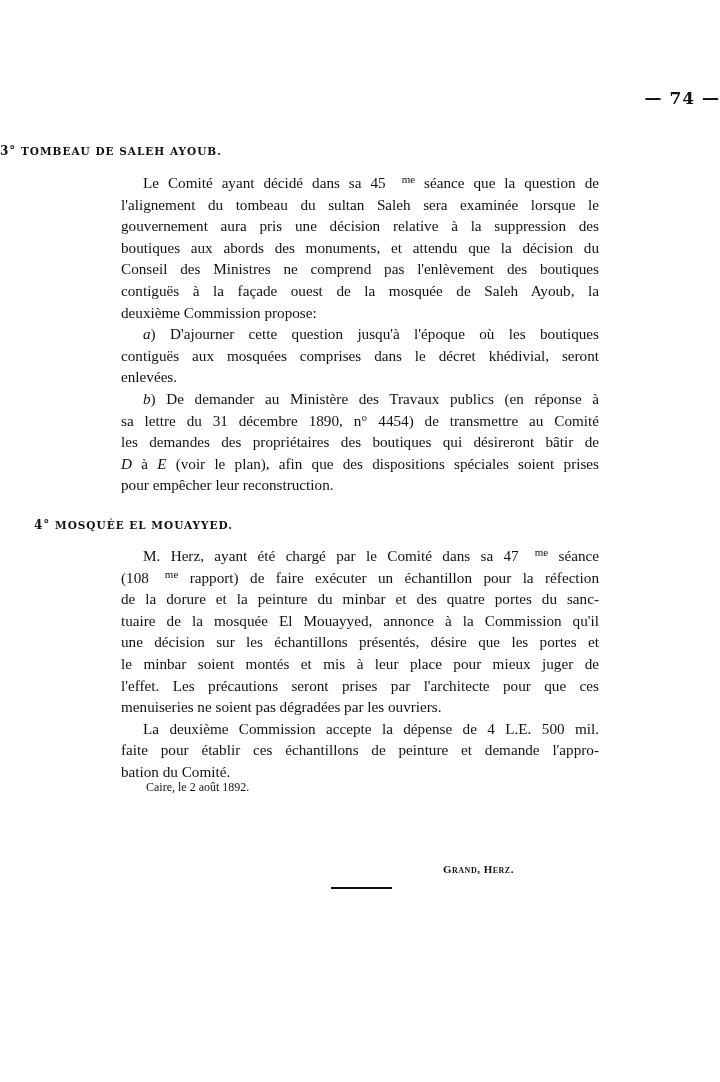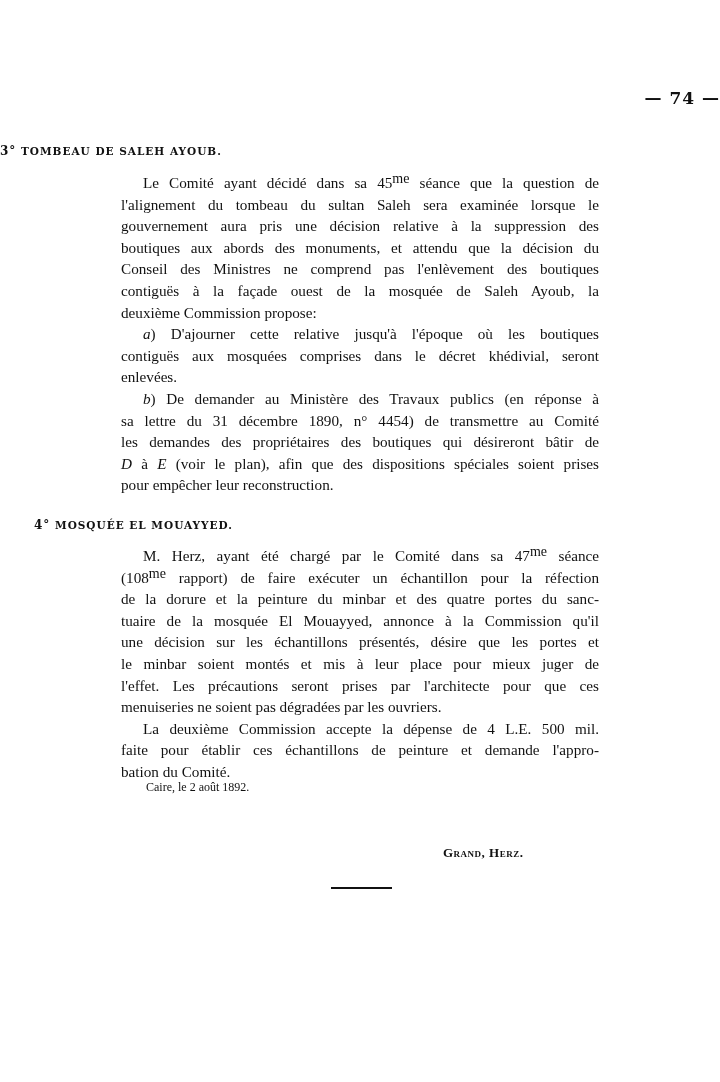--- a/index.html
+++ b/index.html
@@ -22,28 +22,28 @@
     position: absolute; left: 121px; width: 478px;
     font-size: 15.2px; line-height: 21.6px;
     font-family: "Liberation Serif", "DejaVu Serif", serif;
   }
   .line {
     display: block; white-space: nowrap; text-align: justify;
     text-align-last: justify; height: 21.6px;
   }
   .line.last { text-align-last: left; }
   .indent { padding-left: 22px; }
-  sup { font-size: 14px; vertical-align: 5px; line-height: 0; }
+  sup { font-size: 11px; vertical-align: 5px; line-height: 0; margin-left: 16px; }
   i { font-style: italic; }
   .date-line {
     position: absolute; left: 146px; top: 780px; font-size: 12px;
     font-family: "Liberation Serif", serif;
   }
   .signature {
-    position: absolute; left: 443px; top: 845px; font-size: 13px;
+    position: absolute; left: 443px; top: 863px; font-size: 11px;
     font-variant: small-caps; font-weight: bold; letter-spacing: 0.5px;
     font-family: "Liberation Serif", serif;
   }
   .rule {
     position: absolute; left: 331px; top: 887px; width: 61px; height: 2px;
     background: #111111;
   }
 </style>
 </head>
 <body>
@@ -56,21 +56,21 @@
 </div>
 
 <div class="block" style="top:172px;">
   <span class="line indent"><span>Le Comité ayant décidé dans sa 45</span><sup>me</sup><span> séance que la question de</span></span>
   <span class="line">l'alignement du tombeau du sultan Saleh sera examinée lorsque le</span>
   <span class="line">gouvernement aura pris une décision relative à la suppression des</span>
   <span class="line">boutiques aux abords des monuments, et attendu que la décision du</span>
   <span class="line">Conseil des Ministres ne comprend pas l'enlèvement des boutiques</span>
   <span class="line">contiguës à la façade ouest de la mosquée de Saleh Ayoub, la</span>
   <span class="line last">deuxième Commission propose:</span>
-  <span class="line indent"><i>a</i>) <span>D'ajourner cette relative jusqu'à l'époque où les boutiques</span></span>
+  <span class="line indent"><i>a</i>) <span>D'ajourner cette question jusqu'à l'époque où les boutiques</span></span>
   <span class="line">contiguës aux mosquées comprises dans le décret khédivial, seront</span>
   <span class="line last">enlevées.</span>
   <span class="line indent"><i>b</i>) <span>De demander au Ministère des Travaux publics (en réponse à</span></span>
   <span class="line">sa lettre du 31 décembre 1890, n° 4454) de transmettre au Comité</span>
   <span class="line">les demandes des propriétaires des boutiques qui désireront bâtir de</span>
   <span class="line"><i>D</i><span> à </span><i>E</i> <span>(voir le plan), afin que des dispositions spéciales soient prises</span></span>
   <span class="line last">pour empêcher leur reconstruction.</span>
 </div>
 
 <div class="section-heading" style="top:518px;padding-left:34px;">

